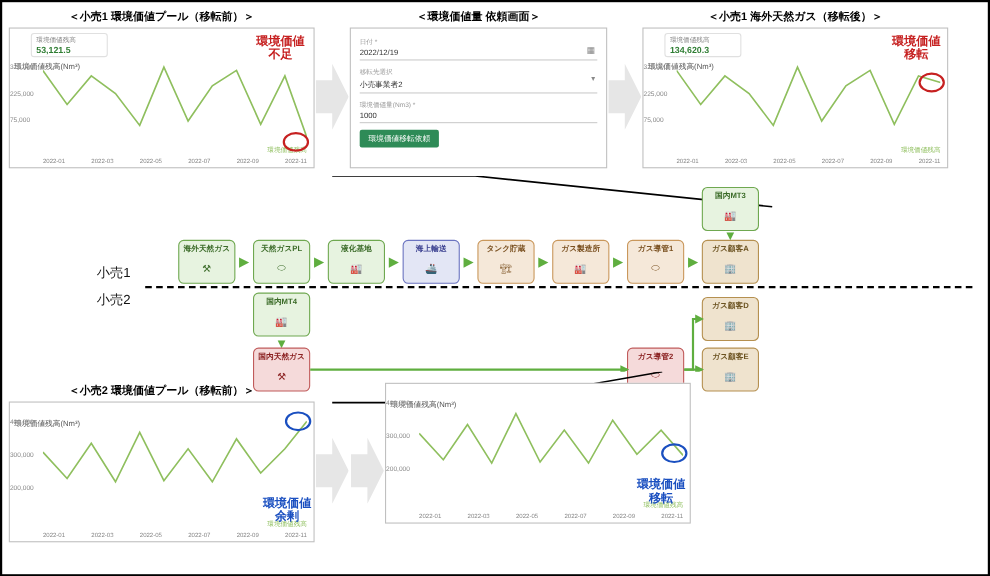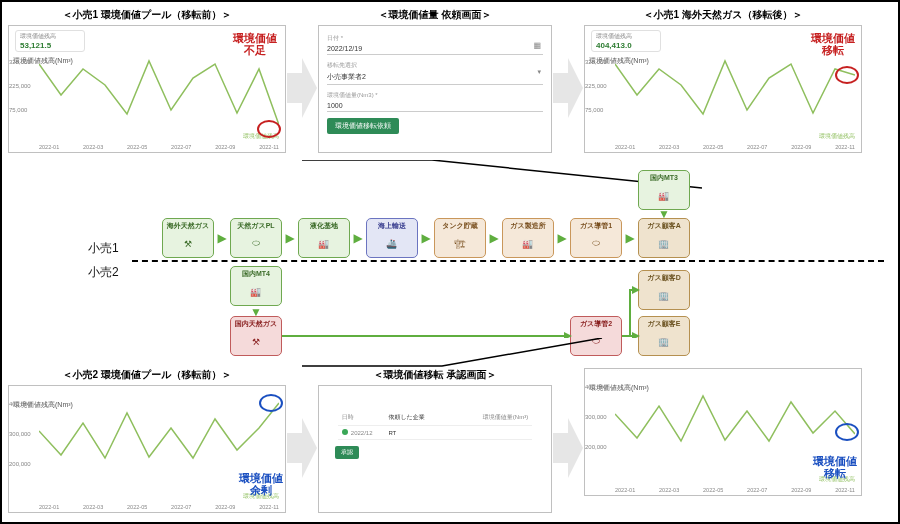--- a/index.html
+++ b/index.html
@@ -1,23 +1,23 @@
 <!DOCTYPE html>
 <html><head>
 <meta charset="utf-8">
 <style>
   * { box-sizing: border-box; margin: 0; padding: 0; }
   body { width: 900px; height: 524px; background: #fff; font-family: "Meiryo", "MS PGothic", sans-serif; font-size: 9px; color: #333; border: 2px solid #000; position: relative; overflow: hidden; }
 
   .row { display: flex; align-items: flex-start; position: absolute; left: 6px; right: 6px; }
   .top-row { top: 6px; height: 152px; }
-  .bot-row { bottom: 2px; height: 152px; }
+  .bot-row { bottom: 22px; height: 152px; }
   .panel-wrap { display: flex; flex-direction: column; align-items: center; }
   .panel-title { font-size: 10px; font-weight: bold; margin-bottom: 3px; color: #000; white-space: nowrap; }
-  .chart-panel { width: 278px; height: 128px; border: 1px solid #c0c0c0; background: #fff; position: relative; padding: 4px 6px; }
+  .chart-panel { width: 278px; height: 128px; border: 1px solid #c0c0c0; background: #fff; position: relative; padding: 4px 19px; }
   .mini-card { width: 70px; height: 22px; border: 1px solid #e0e0e0; border-radius: 3px; font-size: 6px; color: #888; padding: 2px 4px; display: flex; flex-direction: column; justify-content: center; }
   .mini-card .val { font-weight: bold; color: #2e7d32; font-size: 8px; }
   .chart-area { position: absolute; left: 30px; right: 6px; top: 32px; bottom: 14px; }
   .chart-area-bot { top: 16px; }
   .ylabel { position: absolute; left: 4px; top: 30px; font-size: 7px; color: #555; }
   .ylabel-bot { top: 14px; }
   .ytick { position: absolute; left: 0; font-size: 6px; color: #888; transform: translateY(-50%); }
   .xticks { position: absolute; left: 30px; right: 6px; bottom: 2px; display: flex; justify-content: space-between; font-size: 5.5px; color: #888; }
   .legend { position: absolute; right: 6px; bottom: 11px; font-size: 6px; color: #8fbf5e; }
   svg.line { position: absolute; inset: 0; width: 100%; height: 100%; }
@@ -132,21 +132,21 @@
     <svg viewBox="0 0 30 60">
         <polygon points="0,15 15,15 15,0 30,30 15,60 15,45 0,45" fill="#e6e6e6"></polygon>
       </svg>
   </div>
 
   <div class="panel-wrap">
     <div class="panel-title">＜小売1 海外天然ガス（移転後）＞</div>
     <div class="chart-panel">
       <div class="mini-card">
         <span>環境価値残高</span>
-        <span class="val">404,413.0</span>
+        <span class="val">134,620.3</span>
       </div>
       <div class="ylabel">環境価値残高(Nm³)</div>
       <div class="chart-area">
         <svg class="line" viewBox="0 0 240 80" preserveAspectRatio="none">
           <polyline points="0,6 22,37 44,11 66,27 88,56 110,3 132,52 154,20 176,6 198,55 220,11 240,17" stroke="#8fbf5e" stroke-width="1.5" fill="none"></polyline>
         </svg>
       </div>
       <div class="ytick" style="top:36px">325,000</div>
       <div class="ytick" style="top:60px">225,000</div>
       <div class="ytick" style="top:84px">75,000</div>
@@ -285,38 +285,20 @@
 余剰</div>
     </div>
   </div>
 
   <div class="big-arrow">
     <svg viewBox="0 0 30 60">
         <polygon points="0,15 15,15 15,0 30,30 15,60 15,45 0,45" fill="#e6e6e6"></polygon>
       </svg>
   </div>
 
-  <div class="panel-wrap">
-    <div class="panel-title">＜環境価値移転 承認画面＞</div>
-    <div class="form-panel">
-      <div class="approval-table">
-        <div class="ap-row">
-          <div class="c1">日時</div>
-          <div class="c2">依頼した企業</div>
-          <div class="c3">環境価値量(Nm³)</div>
-        </div>
-        <div class="ap-row">
-          <div class="c1"><span class="ap-badge"></span><span>2022/12</span></div>
-          <div class="c2">RT</div>
-          <div class="c3"></div>
-        </div>
-      </div>
-      <button class="ap-btn">承認</button>
-    </div>
-  </div>
 
   <div class="big-arrow">
     <svg viewBox="0 0 30 60">
         <polygon points="0,15 15,15 15,0 30,30 15,60 15,45 0,45" fill="#e6e6e6"></polygon>
       </svg>
   </div>
 
   <div class="panel-wrap">
     <div class="chart-panel">
       <div class="ylabel ylabel-bot">環境価値残高(Nm³)</div>

